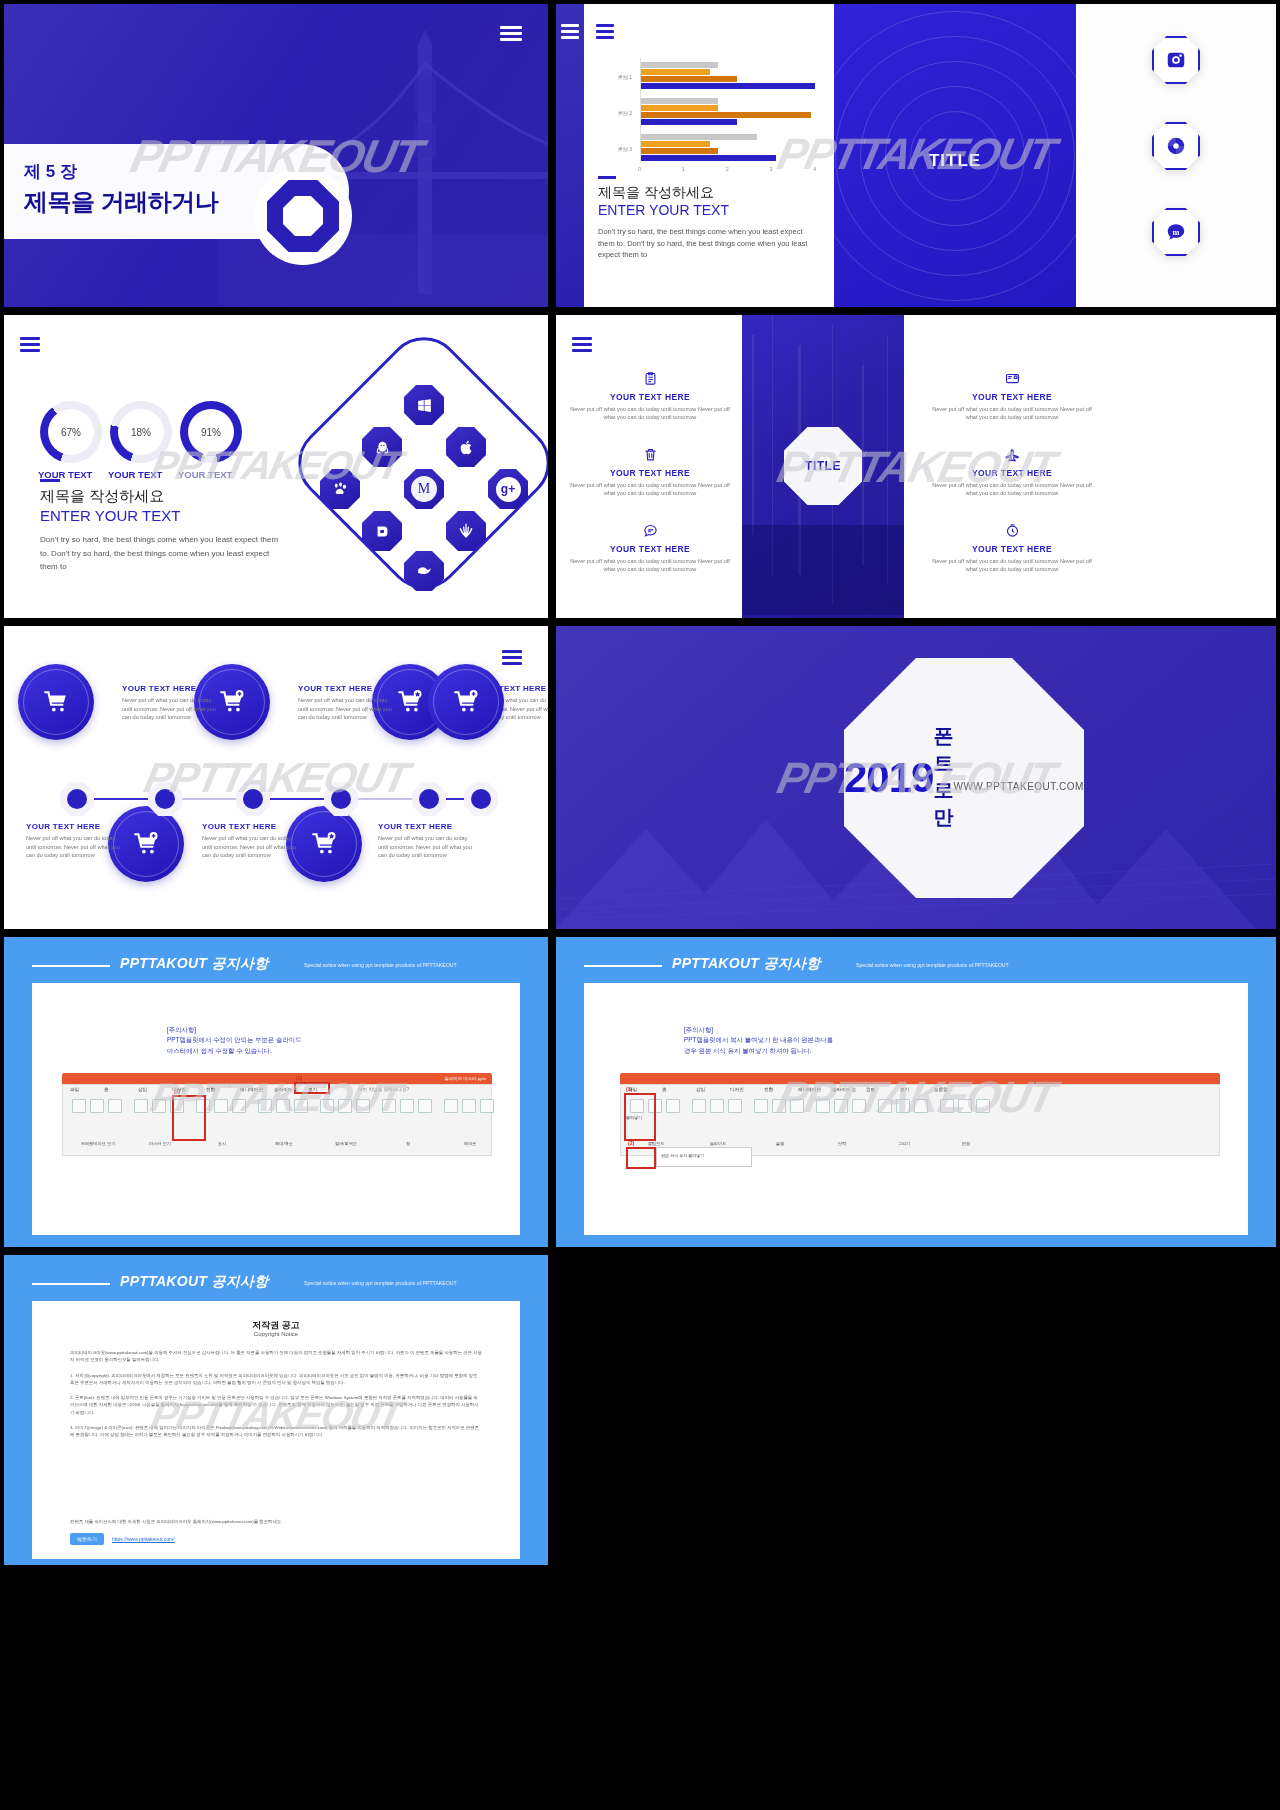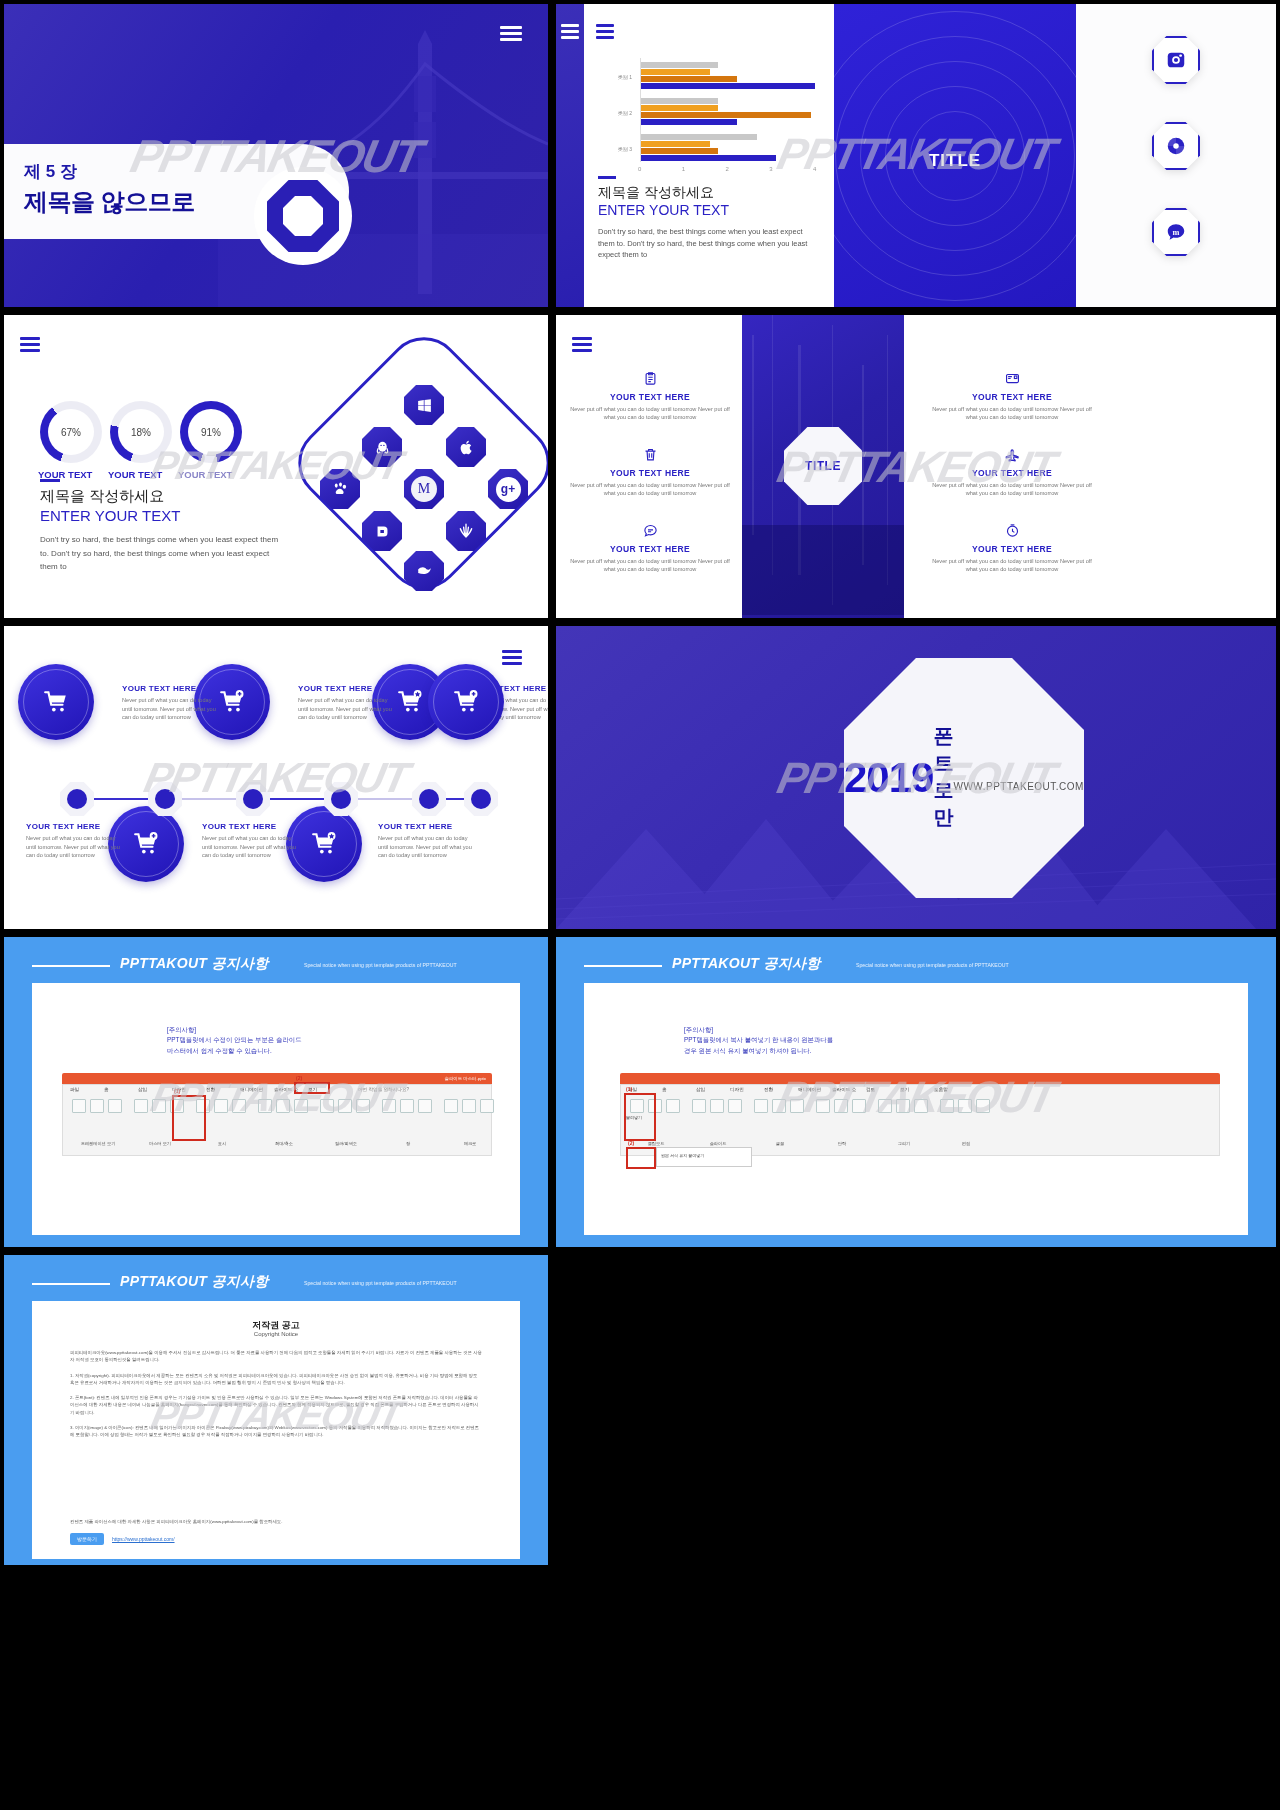--- a/index.html
+++ b/index.html
@@ -195,21 +195,21 @@
       <path d="M200 40 l14 0 l-7 -14 z" fill="#5a4ad0" opacity=".7"></path>
       <rect x="0" y="230" width="330" height="73" fill="#4a3bc8" opacity=".35"></rect>
     </svg>
     <div class="ham w">
         <i></i>
         <i></i>
         <i></i>
       </div>
     <div class="band"></div>
     <div class="ch">제 5 장</div>
-    <div class="tt">제목을 않으므로</div>
+    <div class="tt">제목을 거래하거나</div>
     <div class="ring">
         <div class="oct"></div>
       </div>
     <div class="wm" style="font-size:46px;">PPTTAKEOUT</div>
   </div>
 
   <div class="slide" id="s2">
     <div class="lnav">
       <div class="ham w">
           <i></i>

